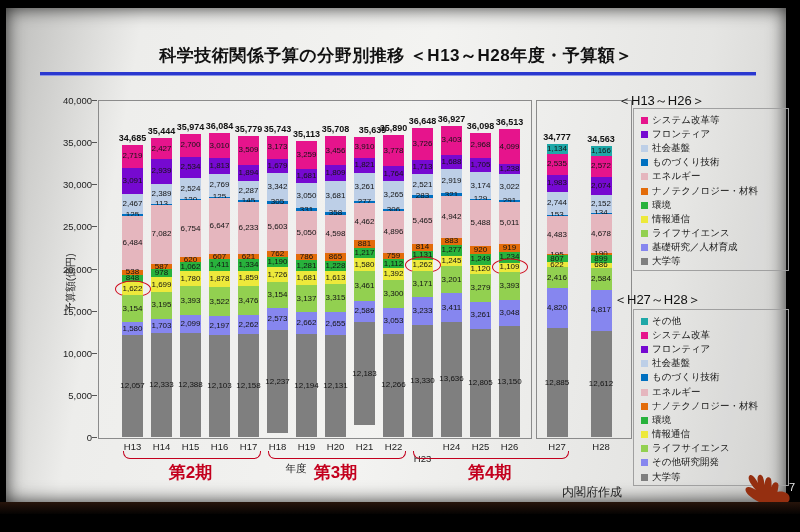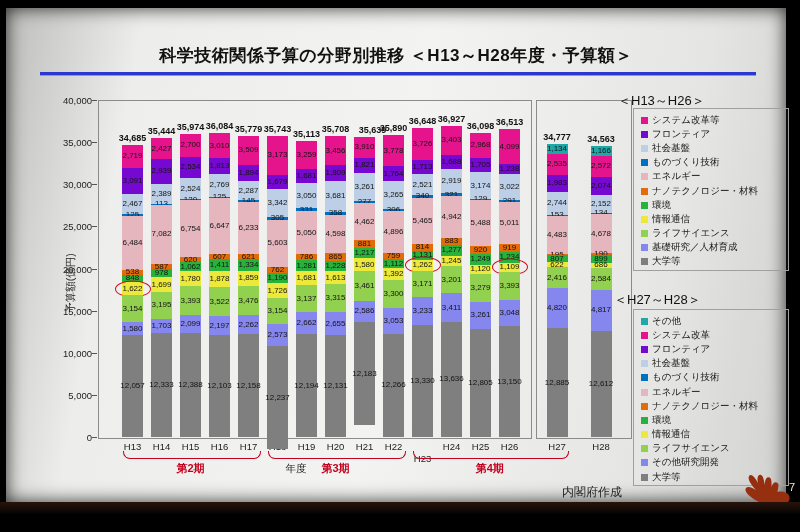--- a/index.html
+++ b/index.html
@@ -23,21 +23,21 @@
   .seg .v{position:absolute;left:50%;top:50%;transform:translate(-50%,-50%);
           font-size:8px;color:#141414;white-space:nowrap;line-height:1;}
   .tot{position:absolute;width:44px;text-align:center;font-size:9px;font-weight:bold;color:#111;
        white-space:nowrap;}
   .circle{position:absolute;left:50%;top:50%;transform:translate(-50%,-50%);
           width:34px;height:15px;border:1.6px solid #cf0a1d;border-radius:50%;}
   .bracket{position:absolute;top:443px;height:7px;border-left:1.6px solid #c3001e;
            border-right:1.6px solid #c3001e;border-bottom:1.6px solid #c3001e;
            border-radius:0 0 7px 7px;}
   .plabel{position:absolute;top:453px;width:60px;text-align:center;
-          font-size:11px;font-weight:bold;color:#c3001e;}
+          font-size:17px;font-weight:bold;color:#c3001e;}
   .xaxis-title{position:absolute;left:268px;top:454px;width:44px;font-size:10.5px;color:#222;text-align:center;}
   .legend-title{position:absolute;font-size:13px;color:#111;white-space:nowrap;}
   .legend-box{position:absolute;left:627px;width:156px;border:1px solid #a0a0a0;
               padding:4px 0 2px 7px;box-sizing:border-box;background:rgba(255,255,255,.05);}
   .legend-row{display:flex;align-items:center;height:14.2px;}
   .chip{width:7px;height:7px;flex:none;margin-right:4px;}
   .legend-label{font-size:9.5px;color:#161616;white-space:nowrap;}
   .credit{position:absolute;left:556px;top:476px;font-size:12px;color:#222;}
   .pagenum{position:absolute;left:789px;top:481px;color:#e8e8e8;font-size:11px;}
   .hand{position:absolute;left:736px;top:464px;width:50px;height:38px;}
@@ -256,21 +256,21 @@
           <div class="seg" style="height: 19.0573px; background: rgb(134, 134, 239);">
             <span class="v">2,262</span>
           </div>
           <div class="seg" style="height: 102.431px; background: rgb(127, 127, 127);">
             <span class="v">12,158</span>
           </div>
         </div>
         <div class="tot" style="left: 220.5px; top: 115.562px;">35,779</div>
         <div class="xlab" style="left: 254.5px;">H18</div>
         <div class="bar" style="left: 261px; top: 127.865px; width: 21px; height: 301.135px;">
-          <div class="seg" style="height: 39px; background: rgb(230, 20, 140);">
+          <div class="seg" style="height: 23px; background: rgb(230, 20, 140);">
             <span class="v">3,173</span>
           </div>
           <div class="seg" style="height: 14.1456px; background: rgb(118, 9, 209);">
             <span class="v">1,679</span>
           </div>
           <div class="seg" style="height: 28.1563px; background: rgb(189, 207, 231);">
             <span class="v">3,342</span>
           </div>
           <div class="seg" style="height: 2.56963px; background: rgb(0, 112, 192);">
             <span class="v">305</span>
@@ -451,21 +451,21 @@
           <div class="seg" style="height: 31.3915px; background: rgb(230, 20, 140);">
             <span class="v">3,726</span>
           </div>
           <div class="seg" style="height: 14.432px; background: rgb(118, 9, 209);">
             <span class="v">1,713</span>
           </div>
           <div class="seg" style="height: 21.2394px; background: rgb(189, 207, 231);">
             <span class="v">2,521</span>
           </div>
           <div class="seg" style="height: 2.38428px; background: rgb(0, 112, 192);">
-            <span class="v">340</span>
+            <span class="v">283</span>
           </div>
           <div class="seg" style="height: 46.0426px; background: rgb(229, 182, 190);">
             <span class="v">5,465</span>
           </div>
           <div class="seg" style="height: 6.85795px; background: rgb(227, 108, 10);">
             <span class="v">814</span>
           </div>
           <div class="seg" style="height: 9.52867px; background: rgb(40, 178, 60);">
             <span class="v">1,131</span>
           </div>

